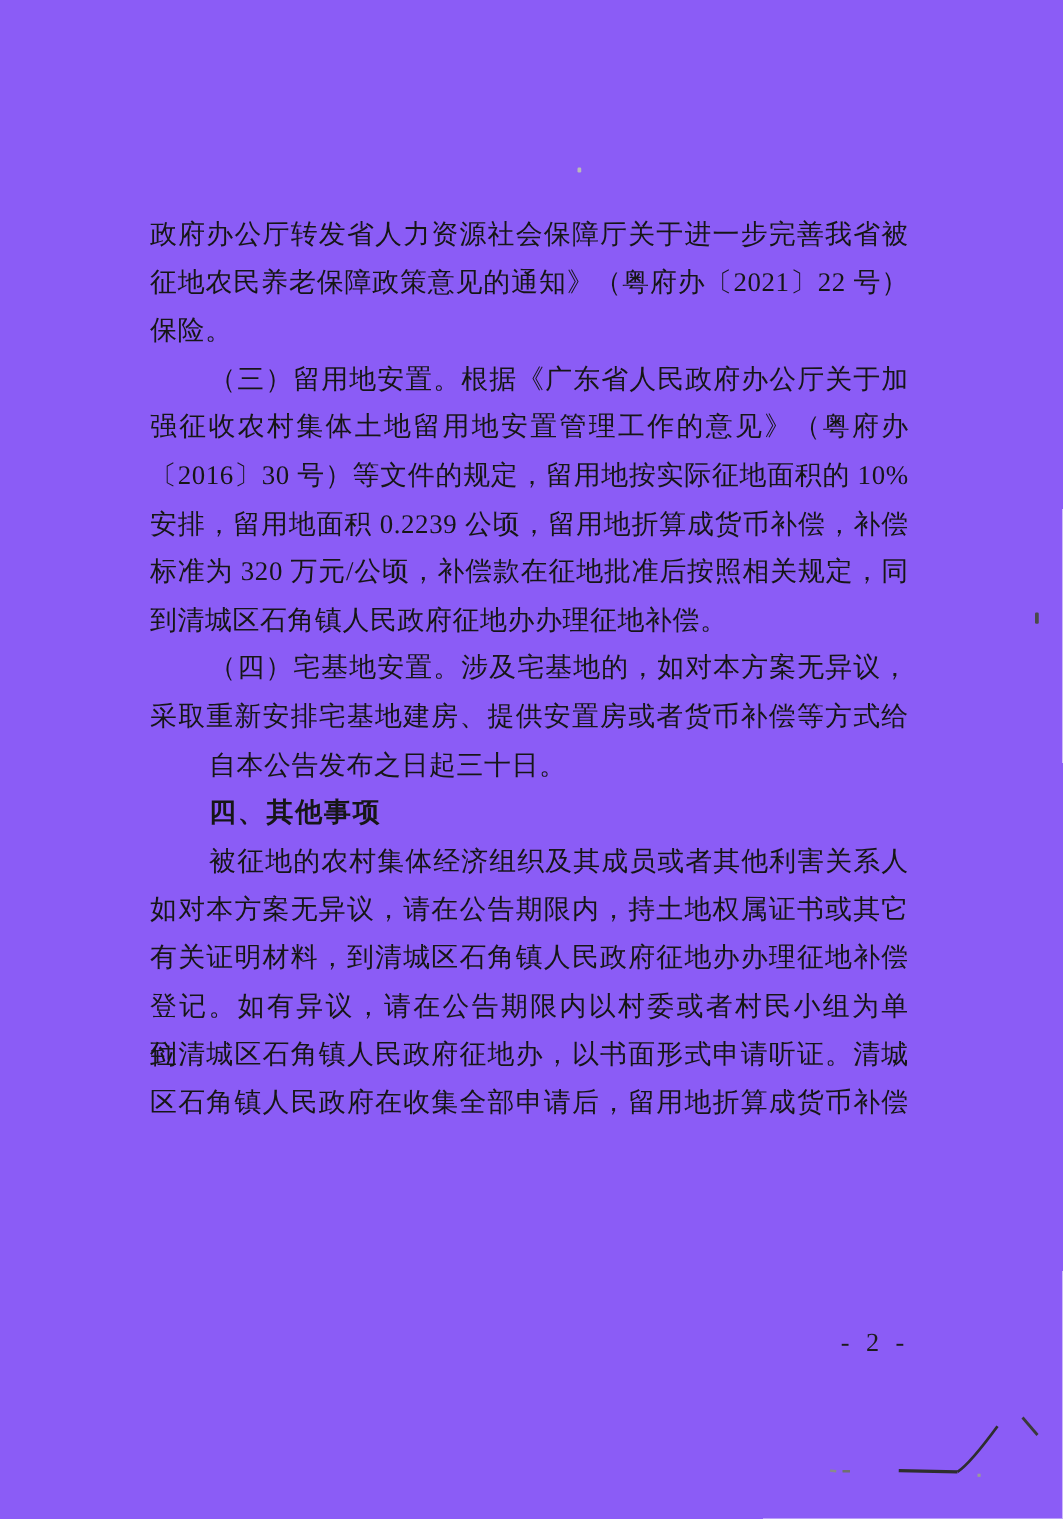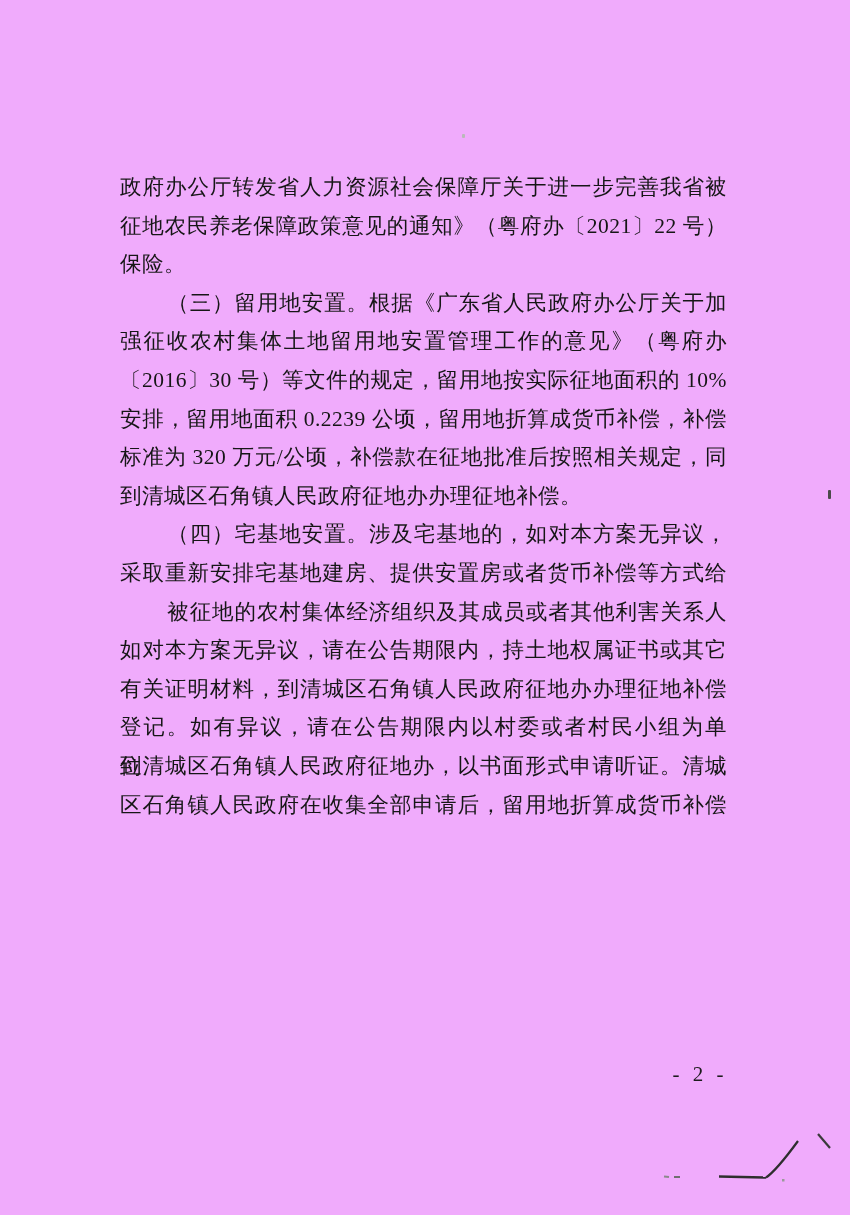--- a/index.html
+++ b/index.html
@@ -4,21 +4,21 @@
 <style>
   html, body {
     margin: 0;
     padding: 0;
     background: #ffffff;
   }
   .page {
     position: relative;
     width: 850px;
     height: 1215px;
-    background: #f0abfc;
+    background: #8b5cf6;
     overflow: hidden;
     font-family: "Liberation Serif", "DejaVu Serif", serif;
     color: #161616;
   }
   .text-block {
     position: absolute;
     left: 120px;
     top: 168px;
     width: 607px;
   }
@@ -95,20 +95,22 @@
     <div class="line full">征地农民养老保障政策意见的通知》（粤府办〔2021〕22 号）</div>
     <div class="line">保险。</div>
     <div class="line full indent">（三）留用地安置。根据《广东省人民政府办公厅关于加</div>
     <div class="line full">强征收农村集体土地留用地安置管理工作的意见》（粤府办</div>
     <div class="line full">〔2016〕30 号）等文件的规定，留用地按实际征地面积的 10%</div>
     <div class="line full">安排，留用地面积 0.2239 公顷，留用地折算成货币补偿，补偿</div>
     <div class="line full">标准为 320 万元/公顷，补偿款在征地批准后按照相关规定，同</div>
     <div class="line">到清城区石角镇人民政府征地办办理征地补偿。</div>
     <div class="line full indent">（四）宅基地安置。涉及宅基地的，如对本方案无异议，</div>
     <div class="line full">采取重新安排宅基地建房、提供安置房或者货币补偿等方式给</div>
+    <div class="line indent">自本公告发布之日起三十日。</div>
+    <div class="line indent heading">四、其他事项</div>
     <div class="line full indent">被征地的农村集体经济组织及其成员或者其他利害关系人</div>
     <div class="line full">如对本方案无异议，请在公告期限内，持土地权属证书或其它</div>
     <div class="line full">有关证明材料，到清城区石角镇人民政府征地办办理征地补偿</div>
     <div class="line full">登记。如有异议，请在公告期限内以村委或者村民小组为单位，</div>
     <div class="line full">到清城区石角镇人民政府征地办，以书面形式申请听证。清城</div>
     <div class="line full">区石角镇人民政府在收集全部申请后，留用地折算成货币补偿</div>
   </div>
 
   <div class="page-number">- 2 -</div>
 

